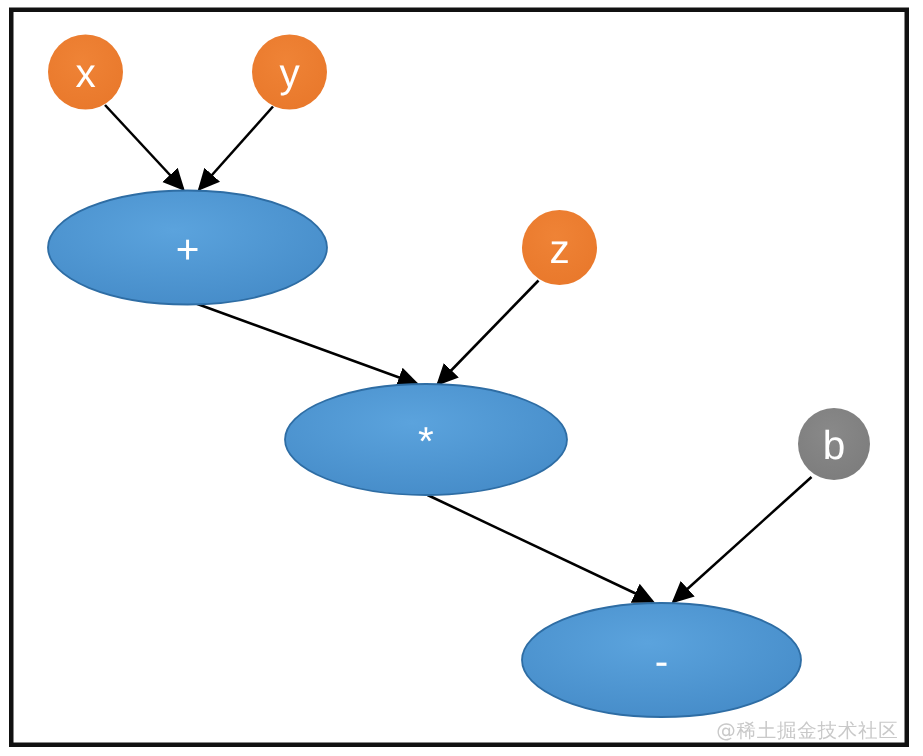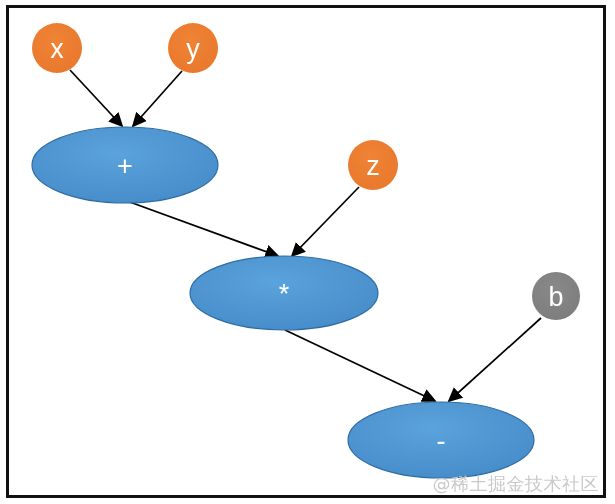--- a/index.html
+++ b/index.html
@@ -39,21 +39,21 @@
     dominant-baseline: central;
     pointer-events: none;
   }
   .leaf-label { font-size: 27px; }
   .op-label   { font-size: 27px; }
   .watermark {
     position: absolute;
     right: 16px;
     bottom: 8px;
     color: #c9c9c9;
-    font-size: 18px;
+    font-size: 13px;
     font-family: "DejaVu Sans", sans-serif;
     letter-spacing: 0.5px;
     white-space: nowrap;
     user-select: none;
   }
 </style>
 </head>
 <body>
 
 <div id="canvas">

